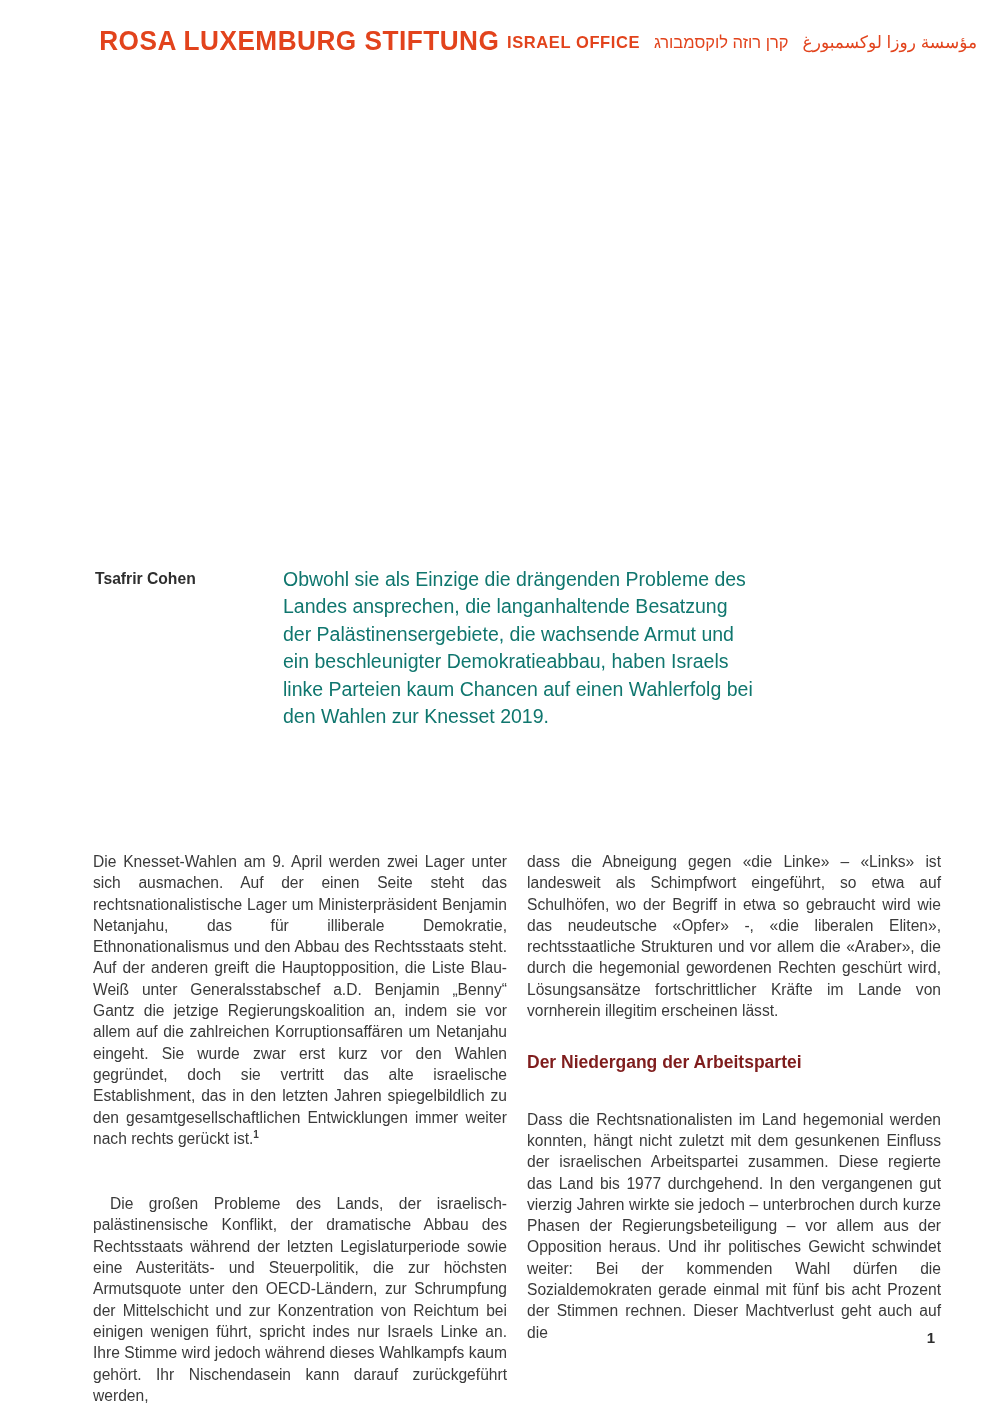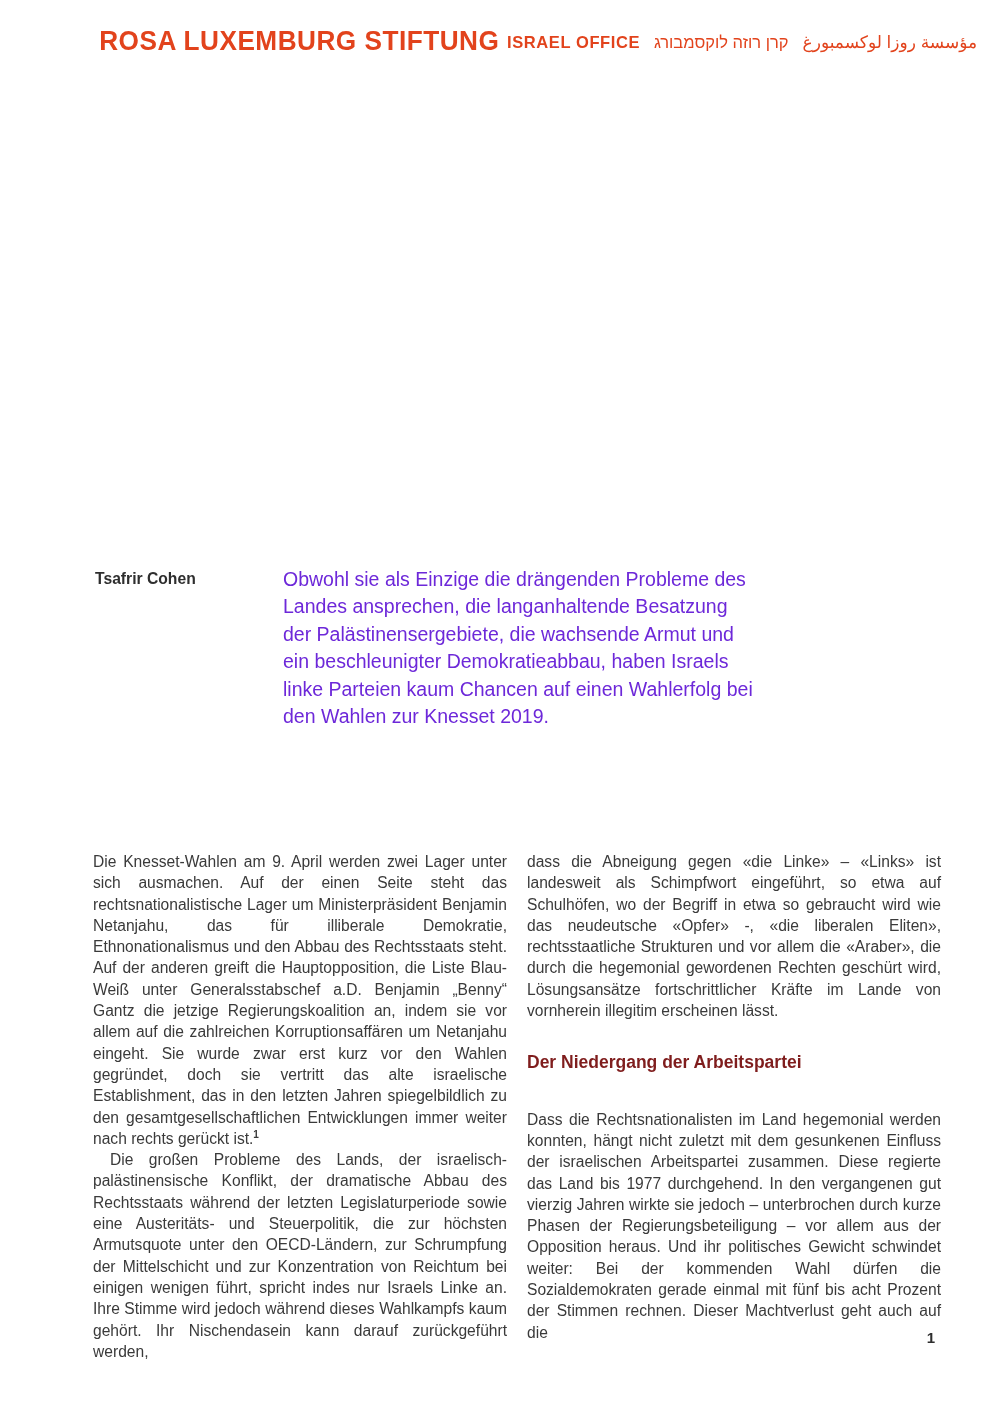--- a/index.html
+++ b/index.html
@@ -66,39 +66,39 @@
     color: #2e2e2e;
     transform: scaleX(0.95);
     transform-origin: left top;
   }
   .lead {
     position: absolute;
     top: 566px; left: 283px;
     width: 478px;
     font-size: 19.5px;
     line-height: 27.4px;
-    color: #6d28d9;
+    color: #0f766e;
   }
 
   
   .col {
     position: absolute;
     top: 851px;
     width: 414px;
     font-size: 15.6px;
     line-height: 21.3px;
     text-align: justify;
     color: #3a3a3a;
     hyphens: auto;
     -webkit-hyphens: auto;
   }
   .col-left  { left: 93px; }
   .col-right { left: 527px; }
   .col p { margin: 0; }
-  .col p.indent { text-indent: 17px; }
+  .col p.indent { text-indent: 17px; margin-top: 44px; }
   .col sup.fn {
     font-weight: 700;
     font-size: 10px;
     vertical-align: super;
     line-height: 0;
   }
   .col h2 {
     margin: 31px 0 35px 0;
     font-size: 17.5px;
     font-weight: 700;

